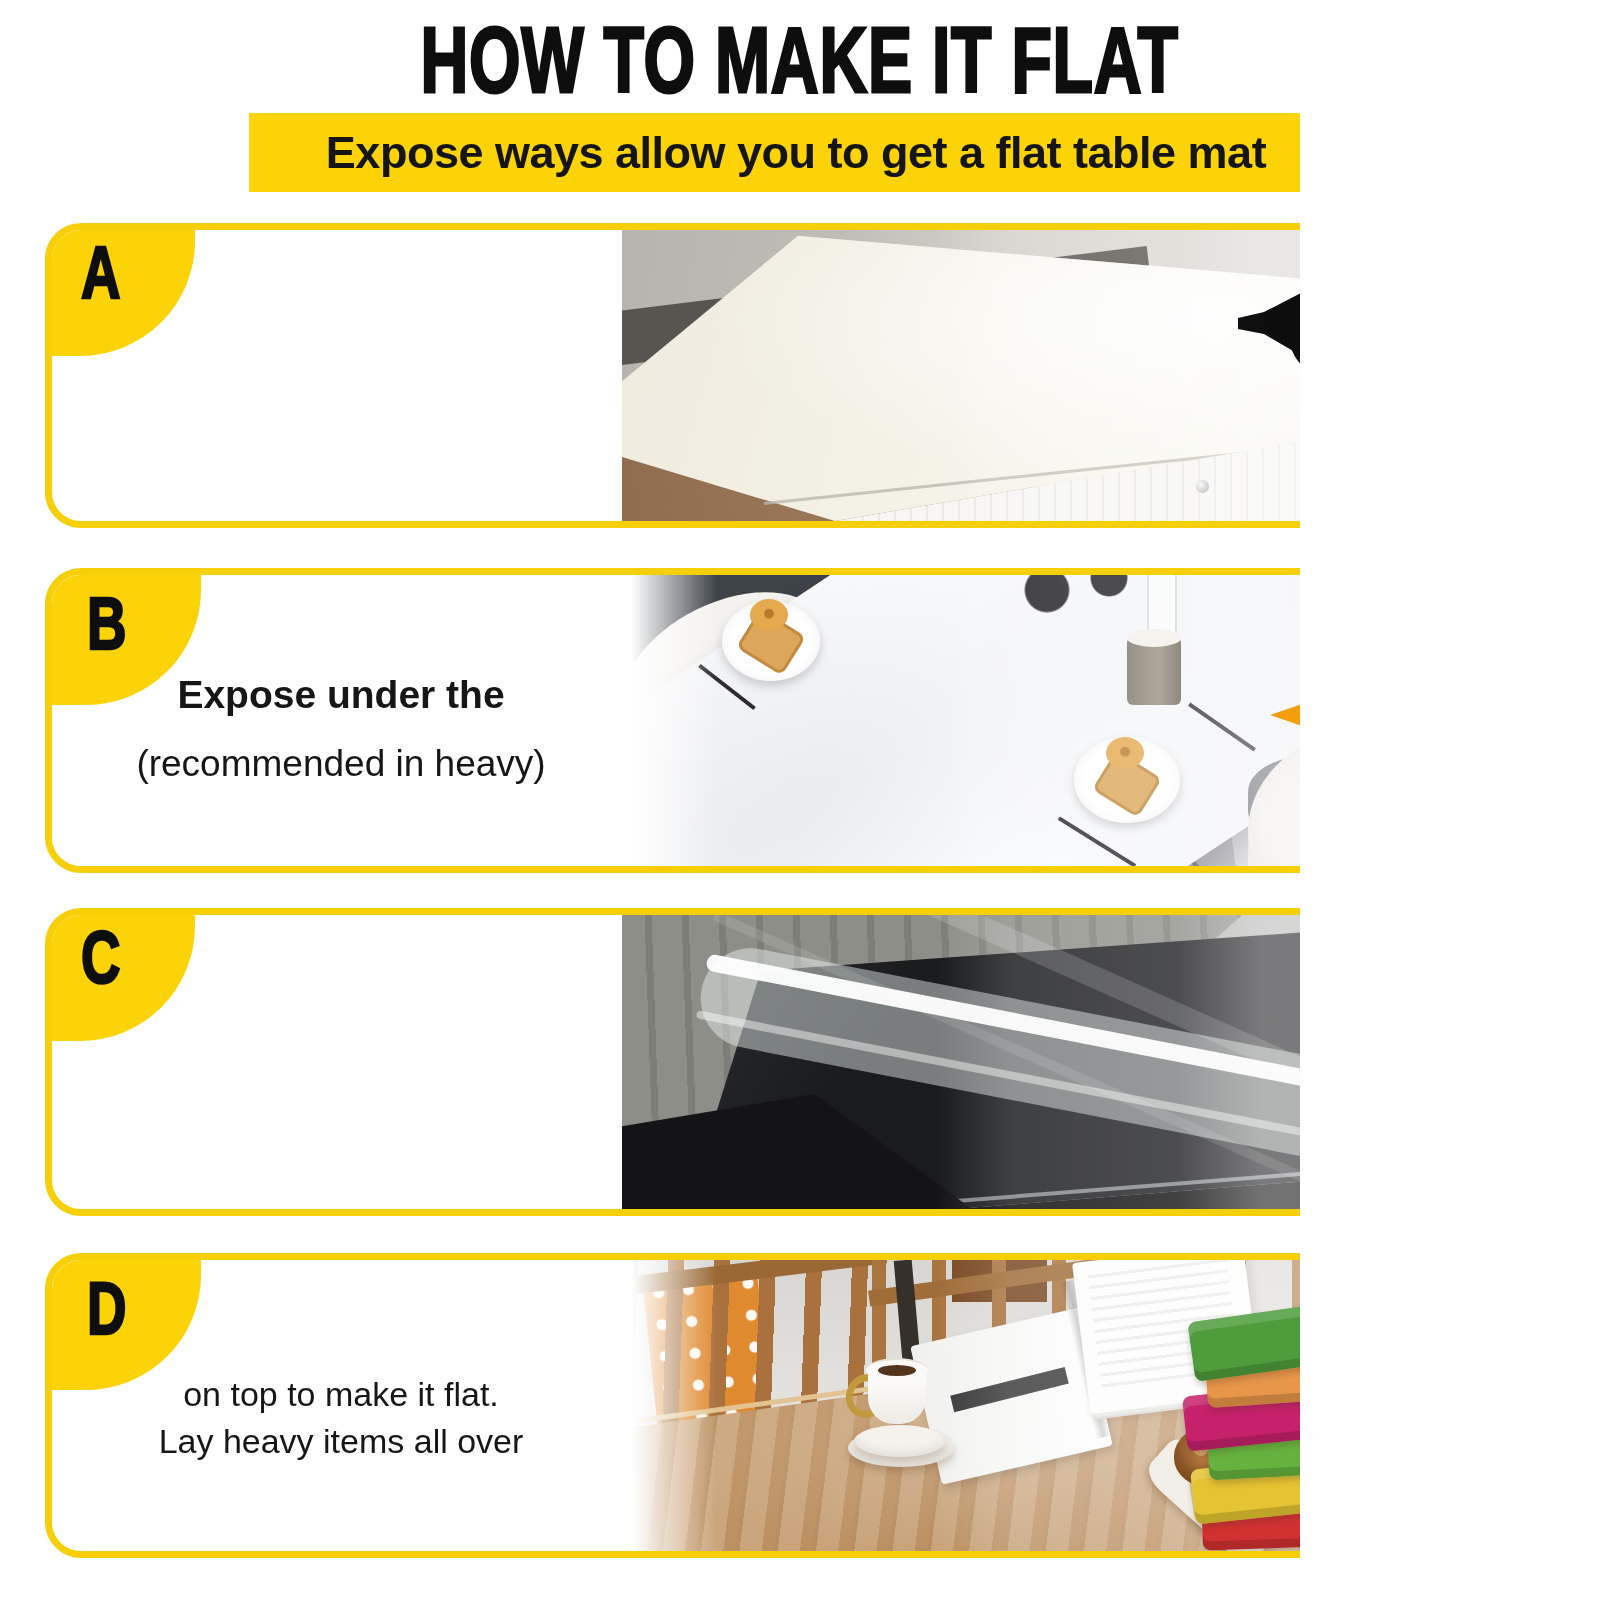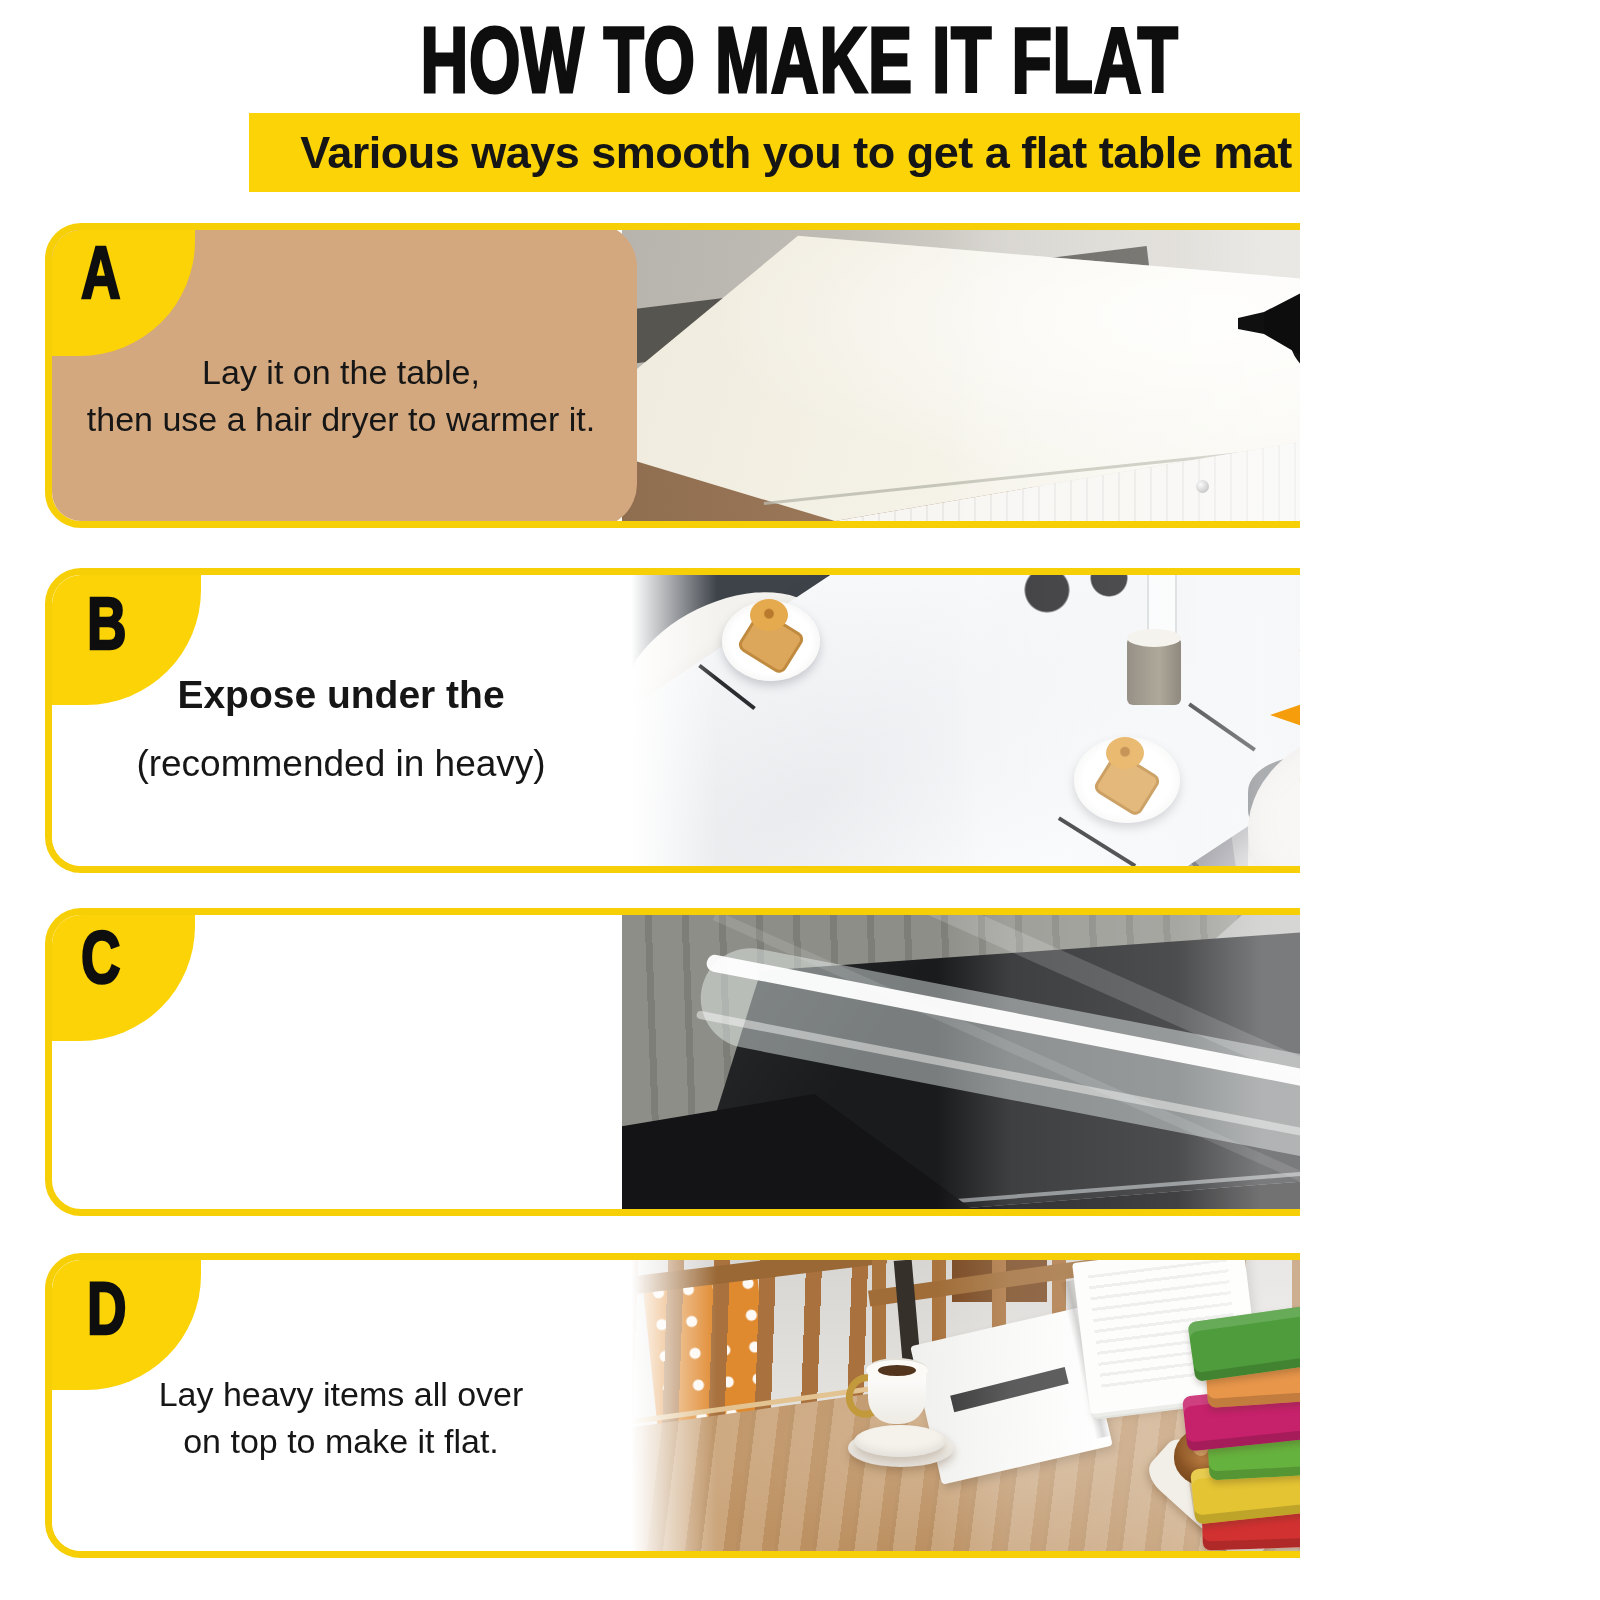--- a/index.html
+++ b/index.html
@@ -159,21 +159,21 @@
 </style>
 </head>
 <body>
 
 <div id="stage">
 
   <div class="title-wrap">
     <span class="title">HOW TO MAKE IT FLAT</span>
   </div>
   <div class="banner">
-    <span>Various ways smooth you to get a flat table mat</span>
+    <span>Expose ways allow you to get a flat table mat</span>
   </div>
 
   <section class="panel" style="top:223px;">
     <div class="photo">
       <div class="a-bg"></div>
       <div class="a-ledge"></div>
       <div class="a-floor"></div>
       <div class="a-top"></div>
       <div class="a-matline"></div>
       <div class="a-front"></div>
@@ -196,24 +196,20 @@
           <rect x="808" y="202" width="74" height="22" rx="11" fill="#eab492"></rect>
           <rect x="812" y="228" width="66" height="20" rx="10" fill="#e2a884"></rect>
           <ellipse cx="806" cy="161" rx="10" ry="8" fill="#e8392e"></ellipse>
           <ellipse cx="810" cy="187" rx="10" ry="8" fill="#e8392e"></ellipse>
           <ellipse cx="814" cy="213" rx="10" ry="8" fill="#e8392e"></ellipse>
           <ellipse cx="818" cy="237" rx="9" ry="7" fill="#e8392e"></ellipse>
           <ellipse cx="878" cy="140" rx="14" ry="26" fill="#eab492" transform="rotate(24 878 140)"></ellipse>
           <ellipse cx="872" cy="122" rx="8" ry="7" fill="#e8392e"></ellipse>
         </g>
       </svg>
-    </div>
-    <div class="textbox tan" style="padding-top:40px;">
-      <p>Lay it on the table,</p>
-      <p>then use a hair dryer to warmer it.</p>
     </div>
     <div class="disc out">
       <span class="letter">A</span>
     </div>
   </section>
 
   <section class="panel" style="top:568px;">
     <div class="photo">
       <div class="b-bg"></div>
       <div class="b-curtain"></div>
@@ -380,21 +376,21 @@
         <div class="book bk6"></div>
         <div class="book bk5"></div>
         <div class="book bk4"></div>
         <div class="book bk3"></div>
         <div class="book bk2"></div>
         <div class="book bk1"></div>
       </div>
     </div>
     <div class="fade-left" style="left:570px;"></div>
     <div class="textbox white" style="padding-top:24px;">
+      <p>on top to make it flat.</p>
       <p>Lay heavy items all over</p>
-      <p>on top to make it flat.</p>
     </div>
     <div class="disc in">
       <span class="letter">D</span>
     </div>
   </section>
 
 </div>
 
 </body></html>

